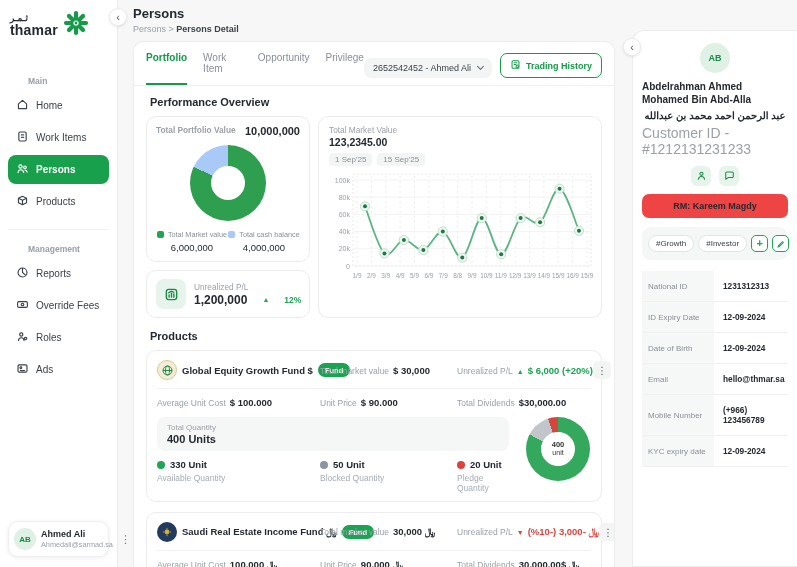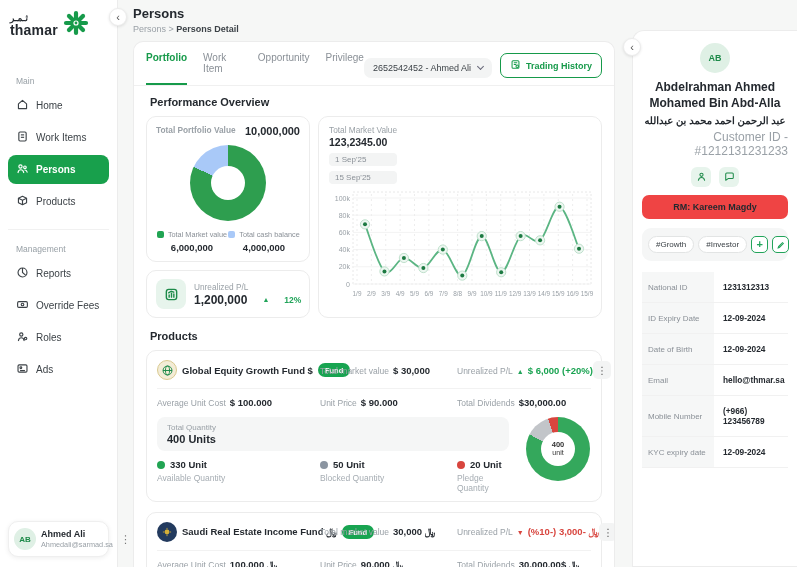--- a/index.html
+++ b/index.html
@@ -9,21 +9,21 @@
     background:#f6f7f6; color:#24292f;
     font-family:"Liberation Sans", sans-serif;
     display:flex;
   }
   
   .sidebar { width:118px; min-width:118px; background:#fff; border-right:1px solid #ececec;
     display:flex; flex-direction:column; padding:10px 8px 10px; position:relative; }
   .logo-row { display:flex; align-items:center; gap:5px; padding:0 2px; }
   .logo-ar { font-size:9px; font-weight:bold; line-height:1; }
   .logo-en { font-size:14px; font-weight:800; letter-spacing:.2px; line-height:1; }
-  .nav-label { font-size:8.5px; color:#98a0a6; margin:14px 8px 5px; }
+  .nav-label { font-size:8.5px; color:#98a0a6; margin:14px 20px 5px;font-weight:bold; }
   .nav-label.first { margin-top:36px; }
   .nav-item { display:flex; align-items:center; gap:7px; padding:7px 8px; border-radius:8px;
     font-size:10px; color:#3c4247; margin-bottom:3px; cursor:pointer; }
   .nav-item svg { flex:0 0 auto; }
   .nav-item.active { background:#18a04c; color:#fff; font-weight:bold; }
   .nav-sep { border-top:1px solid #f1f1f1; margin-top:10px; }
   .sidebar-user { margin-top:auto; background:#fff; border:1px solid #efefef; border-radius:10px;
     box-shadow:0 1px 5px rgba(0,0,0,.07); padding:6px 5px; display:flex; align-items:center; gap:5px; }
   .avatar-sm { width:22px; height:22px; border-radius:50%; background:#dff0e5; color:#1d8a49;
     font-size:8px; font-weight:bold; display:flex; align-items:center; justify-content:center; flex:0 0 auto;}
@@ -62,35 +62,35 @@
   .pc-head { display:flex; justify-content:space-between; align-items:flex-start; }
   .pc-label { font-size:8.3px; color:#9aa1a7;font-weight:bold; }
   .pc-value { font-size:11px; font-weight:bold; }
   .donut-lg { width:76px; height:76px; border-radius:50%; margin:8px auto 9px; position:relative; }
   .donut-lg .hole { position:absolute; inset:21px; background:#fff; border-radius:50%; }
   .pc-legend { display:flex; }
   .pc-leg-col { flex:1; text-align:center; }
   .pc-leg-top { display:flex; align-items:center; justify-content:center; gap:4px;
     font-size:7.3px; color:#8a9097; }
   .sq { width:7px; height:7px; border-radius:2px; flex:0 0 auto; }
-  .pc-leg-val { font-size:9.5px; font-weight:bold; margin-top:3px; }
+  .pc-leg-val { font-size:9.5px; font-weight:normal; margin-top:3px; }
   .unrealized-card { padding:8px 9px; display:flex; align-items:center; gap:8px; }
   .upl-icon { width:30px; height:30px; border-radius:8px; background:#e7f4ec; display:flex;
     align-items:center; justify-content:center; flex:0 0 auto; }
   .upl-label { font-size:8.3px; color:#9aa1a7; }
   .upl-vrow { display:flex; align-items:center; gap:15px; margin-top:1px; }
   .upl-value { font-size:12px; font-weight:bold; }
   .trend-up { color:#22a45a; font-size:7px; }
   .trend-down { color:#d8453e; font-size:7px; }
   .upl-change { font-size:8.5px; color:#22a45a; font-weight:bold; }
   .chart-card { flex:1; padding:8px 10px 4px; min-width:0; }
   .cc-head { display:flex; justify-content:space-between; align-items:flex-start; }
   .cc-label { font-size:8.3px; color:#9aa1a7; }
   .cc-value { font-size:10.5px; font-weight:bold; margin-top:1px; }
-  .cc-dates { display:flex; gap:5px; margin-top:5px;flex-direction:column; }
+  .cc-dates { display:flex; gap:5px; margin-top:5px; }
   .pill-date { background:#f3f4f4; border-radius:4px; padding:2px 6px; font-size:8px; color:#8a9097; }
   .range-row { display:flex; align-items:center; gap:11px; font-size:9px; font-weight:600;
     color:#3c4247; margin-top:2px; }
   .pill-outline { border:1px solid #e3e4e4; border-radius:13px; padding:4px 9px; cursor:pointer; }
   .m-circle { width:20px; height:20px; border-radius:50%; background:#18a04c; color:#fff;
     font-size:8.5px; font-weight:bold; display:flex; align-items:center; justify-content:center; cursor:pointer; }
   .range-item { cursor:pointer; }
   
   .prod-list { display:flex; flex-direction:column; gap:10px; margin-top:2px; }
   .prod-card { padding:9px 10px 8px; }
@@ -126,23 +126,23 @@
   .donut-sm .hole { position:absolute; inset:15px; background:#fff; border-radius:50%;
     display:flex; flex-direction:column; align-items:center; justify-content:center;
     font-size:7.5px; font-weight:bold; color:#333; line-height:1.15; }
   
   .rpanel { width:165px; min-width:165px; padding-top:30px; position:relative; }
   .rpanel-card { background:#fff; border:1px solid #ececec; border-right:none;
     border-radius:12px 0 0 0; height:537px; padding:12px 9px; overflow:hidden; }
   .avatar-lg { width:30px; height:30px; border-radius:50%; background:#dff0e5; color:#1d8a49;
     font-weight:bold; font-size:9px; display:flex; align-items:center; justify-content:center;
     margin:0 auto 7px; }
-  .p-name { font-size:12px; font-weight:bold; text-align:center; line-height:1.3; }
+  .p-name { font-size:10px; font-weight:bold; line-height:1.3; }
   .p-arabic { font-size:10px; text-align:center; margin-top:4px; font-weight:600; direction:rtl; }
-  .p-cid { font-size:12px; color:#9aa1a7; text-align:right; margin-top:4px; }
+  .p-cid { font-size:14px; color:#9aa1a7; text-align:left; margin-top:4px; }
   .p-actions { display:flex; justify-content:center; gap:8px; margin:9px 0 8px; }
   .act-btn { width:20px; height:20px; border-radius:6px; background:#e7f4ec; display:flex;
     align-items:center; justify-content:center; cursor:pointer; }
   .rm-pill { background:#ef4444; border-radius:7px; padding:7px 4px; text-align:center;
     font-size:9px; font-weight:bold; }
   .tags-box { background:#f5f6f6; border-radius:9px; padding:8px 6px; display:flex;
     align-items:center; gap:4px; margin-top:9px; }
   .tag { background:#fff; border:1px solid #e2e4e4; border-radius:12px; padding:3px 7px;
     font-size:8px; color:#3c4247; cursor:pointer; }
   .tag-actions { margin-left:auto; display:flex; gap:4px; }

